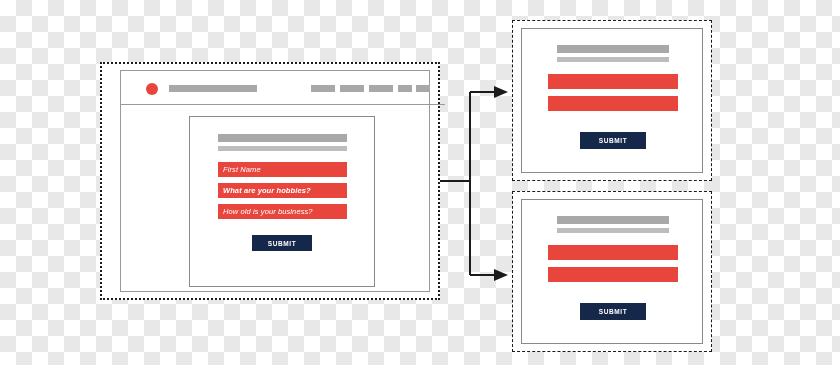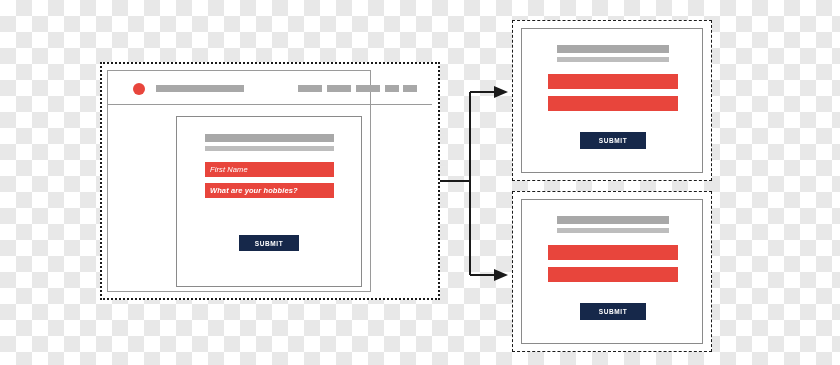--- a/index.html
+++ b/index.html
@@ -88,21 +88,21 @@
     pointer-events: none;
   }
 </style>
 </head>
 <body>
 
 <div id="canvas">
 
   <div class="abs dotted-frame" style="left:100px; top:62px; width:340px; height:238px;"></div>
 
-  <div class="abs" style="left:107px; top:70px; width:264px; height:222px; background:#ffffff; border:1px solid #9a9a9a; box-sizing:border-box;">
+  <div class="abs" style="left:120px; top:70px; width:310px; height:222px; background:#ffffff; border:1px solid #9a9a9a; box-sizing:border-box;">
 
     <div class="abs" style="left:0; top:0; width:324px; height:34px; border-bottom:1px solid #9a9a9a; box-sizing:border-box;"></div>
 
     <div class="abs red-dot" style="left:25px; top:12px; width:12px; height:12px;"></div>
 
     <div class="abs gray-bar" style="left:48px; top:14px; width:88px; height:7px;"></div>
 
     <div class="abs gray-bar" style="left:190px; top:14px; width:24px; height:7px;"></div>
     <div class="abs gray-bar" style="left:219px; top:14px; width:24px; height:7px;"></div>
     <div class="abs gray-bar" style="left:248px; top:14px; width:24px; height:7px;"></div>
@@ -111,20 +111,21 @@
 
     <div class="abs thin-frame" style="left:68px; top:45px; width:186px; height:171px;">
 
       <div class="abs gray-bar" style="left:28px; top:17px; width:129px; height:8px;"></div>
       <div class="abs gray-bar-light" style="left:28px; top:29px; width:129px; height:5px;"></div>
 
       <div class="abs field" style="left:28px; top:45px; width:129px; height:15px;">First Name</div>
 
       <div class="abs field" style="left:28px; top:66px; width:129px; height:15px;font-weight:bold;">What are your hobbies?</div>
 
+      <div class="abs field" style="left:28px; top:87px; width:129px; height:15px;">How old is your business?</div>
 
       <div class="abs submit-btn" style="left:62px; top:118px; width:60px; height:16px;">SUBMIT</div>
     </div>
   </div>
 
   <div class="abs dashed-frame" style="left:512px; top:20px; width:200px; height:161px;"></div>
 
   <div class="abs thin-frame" style="left:521px; top:28px; width:182px; height:145px;">
 
     <div class="abs gray-bar" style="left:35px; top:16px; width:112px; height:8px;"></div>

